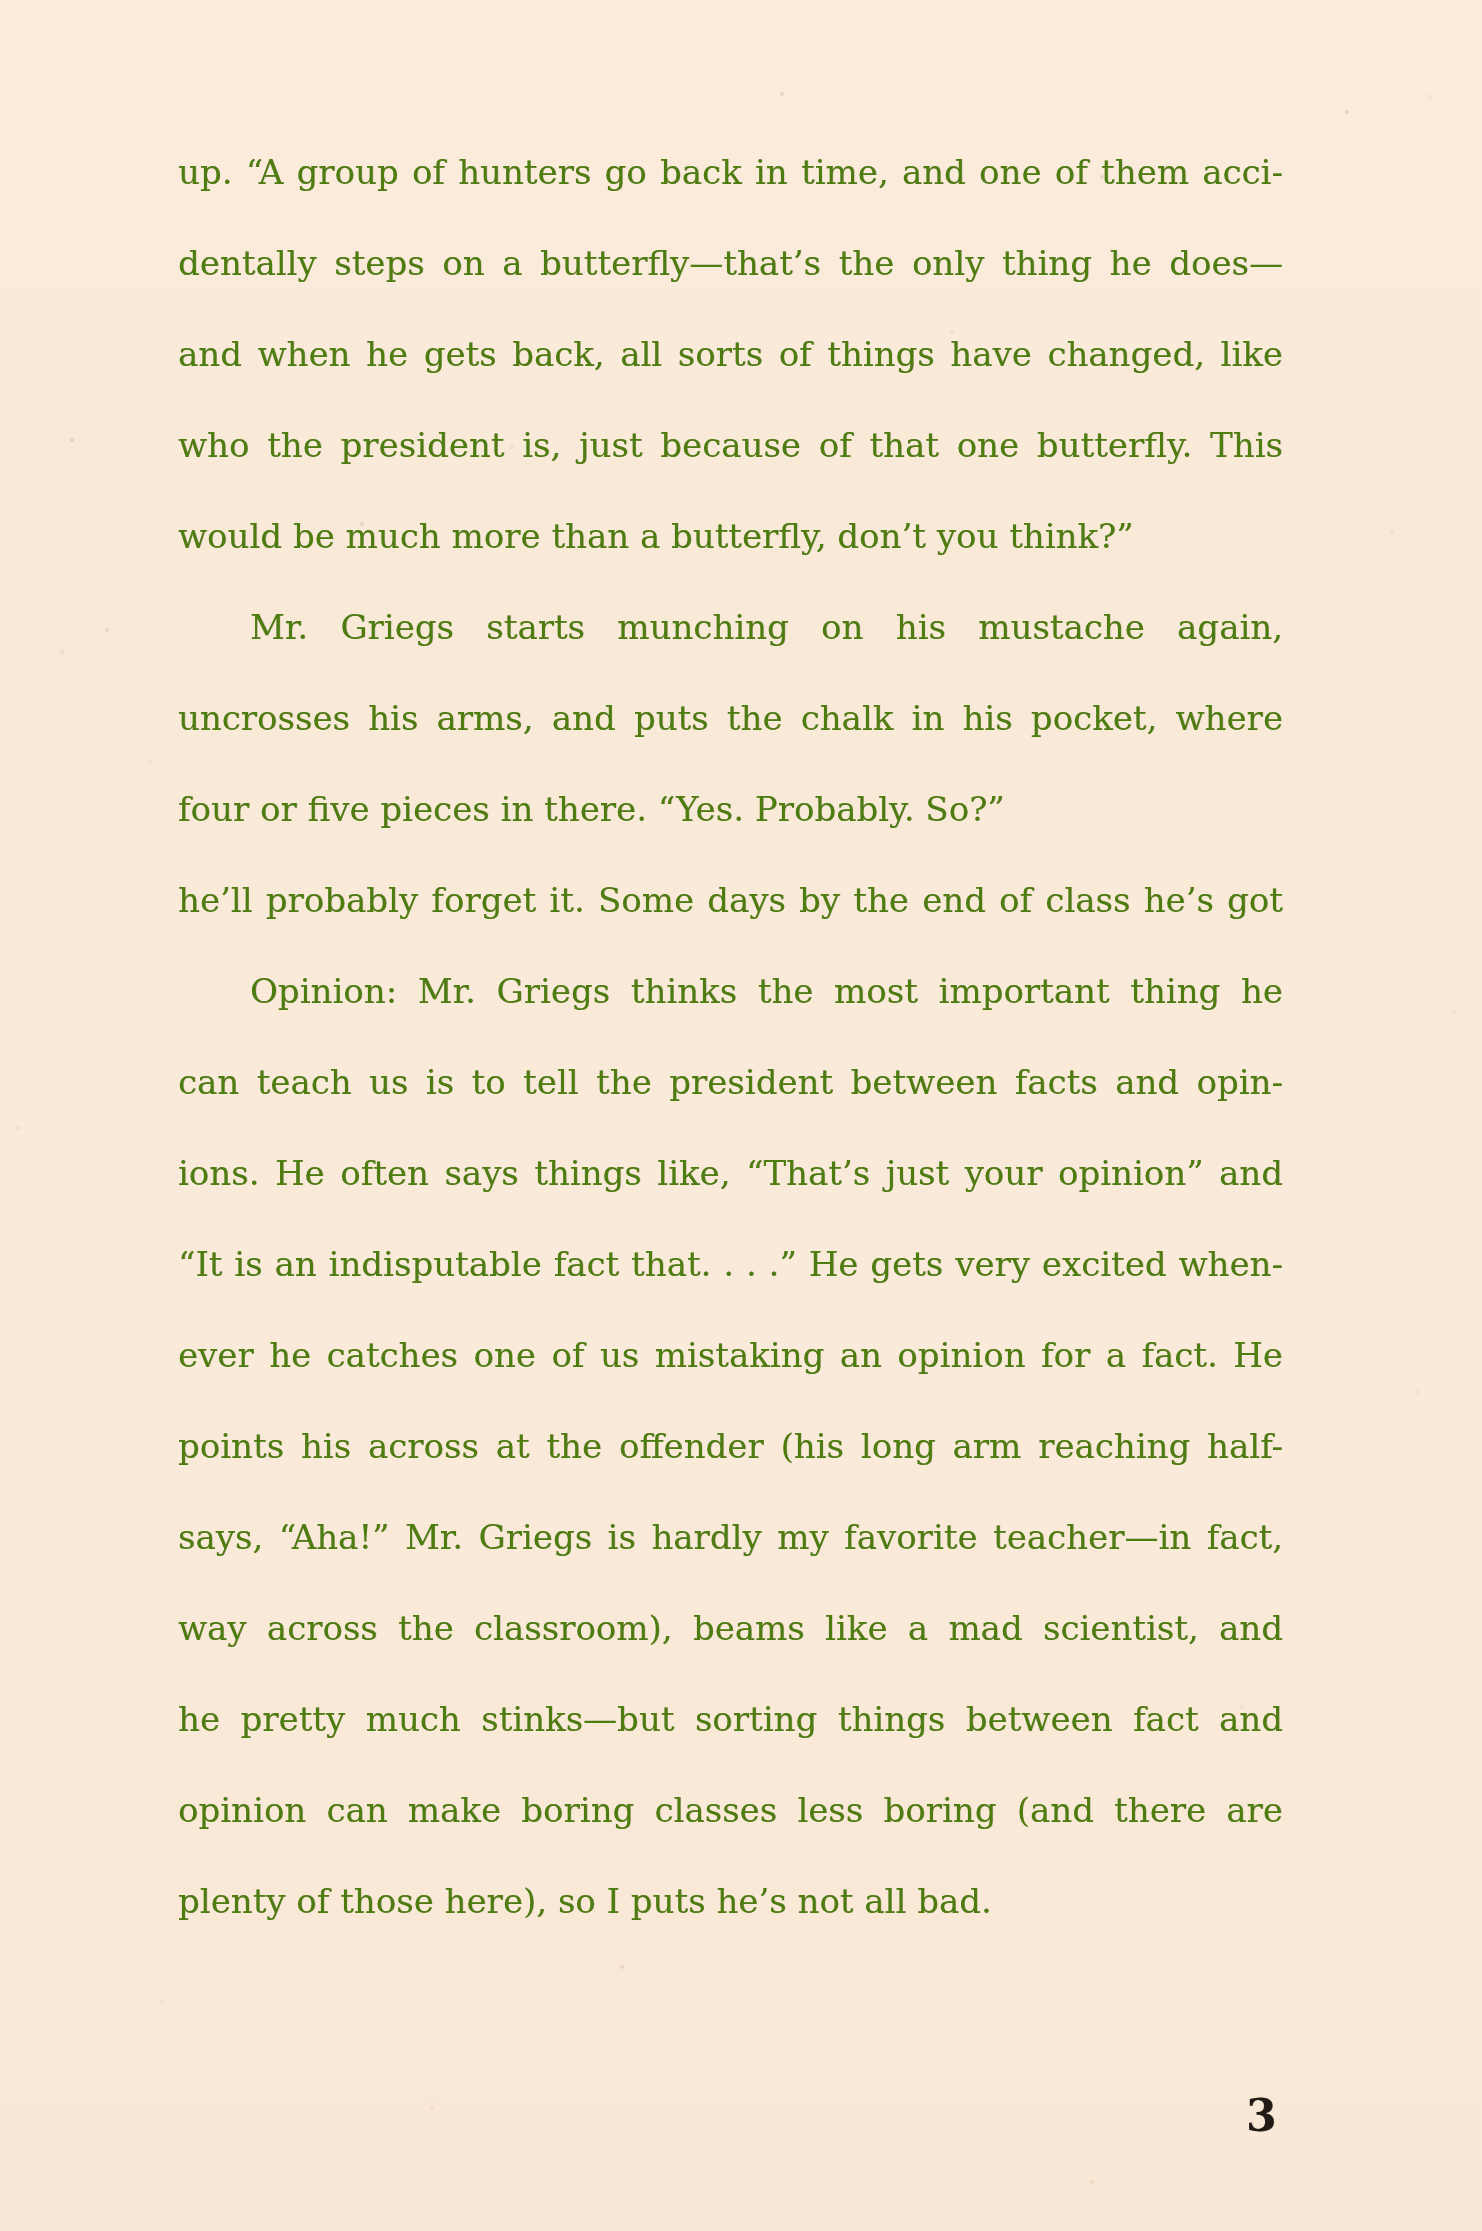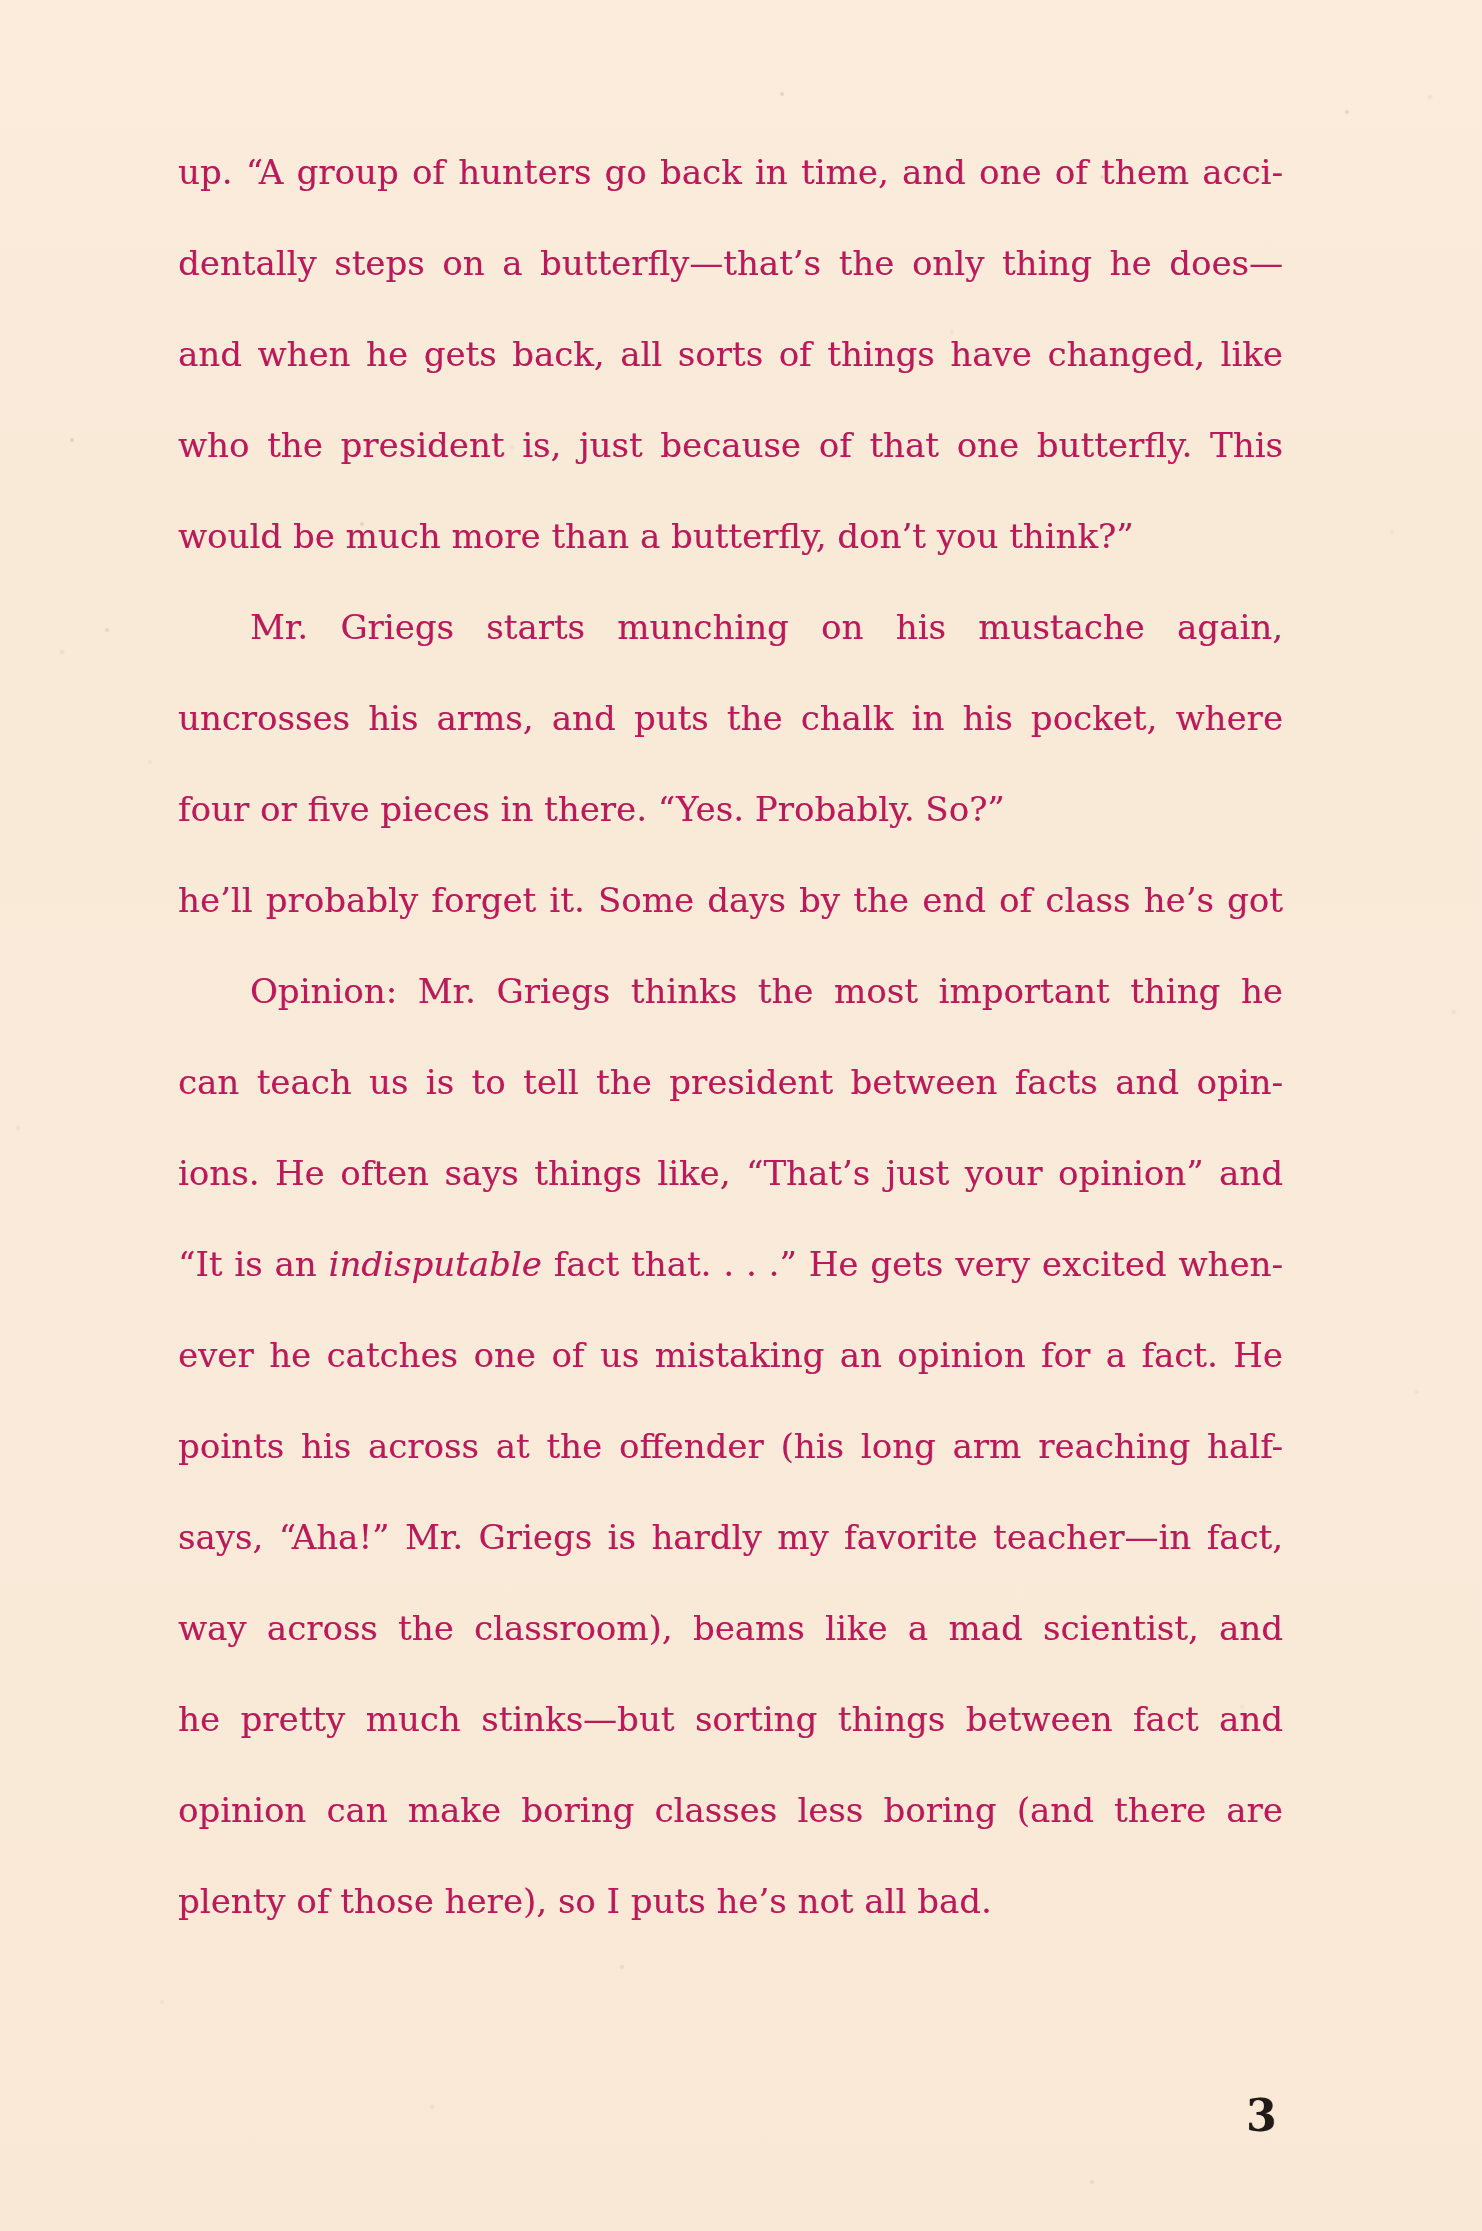--- a/index.html
+++ b/index.html
@@ -50,38 +50,37 @@
       160px 2000px 2px rgba(130, 95, 70, 0.09),
       1090px 2180px 1px rgba(120, 90, 65, 0.12),
       330px 1445px 2px rgba(130, 95, 70, 0.08);
   }
   .text-block {
     position: absolute;
     left: 178px;
     top: 127px;
     width: 1105px;
     font-size: 34px;
-    color: #be185d;
+    color: #4d7c0f;
     text-shadow: 0.4px 0.4px 0 rgba(43, 38, 34, 0.30);
   }
   .line {
     height: 91px;
     line-height: 91px;
     white-space: nowrap;
   }
   .line.justify {
     white-space: normal;
     text-align: justify;
     text-align-last: justify;
   }
   .line.indent {
     padding-left: 72px;
   }
   .italic {
-    font-style: italic;
   }
   .page-number {
     position: absolute;
     left: 1246px;
     top: 2092px;
     font-size: 44px;
     line-height: 48px;
     font-weight: bold;
     color: #201b17;
     text-shadow: 0.4px 0.4px 0 rgba(32, 27, 23, 0.35);

